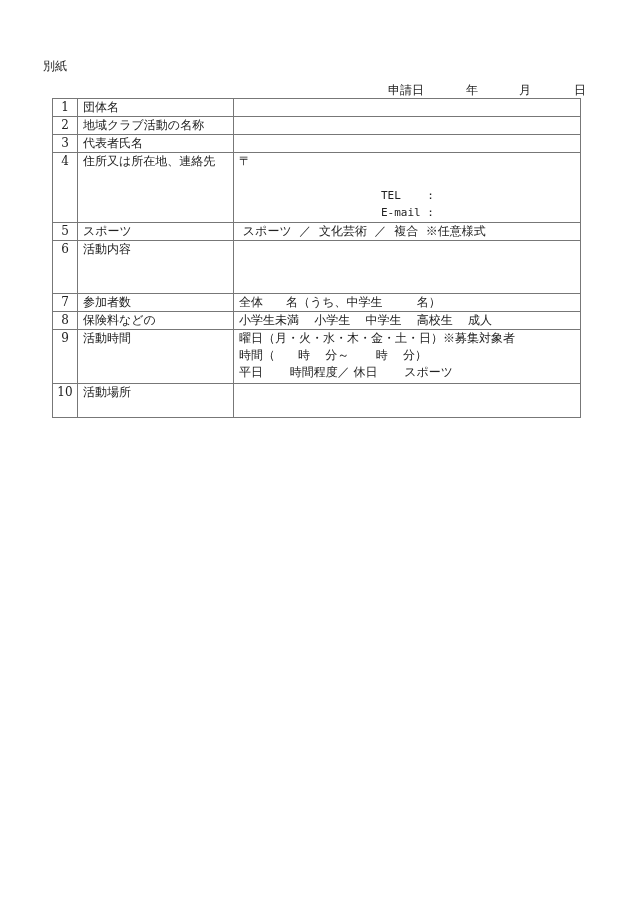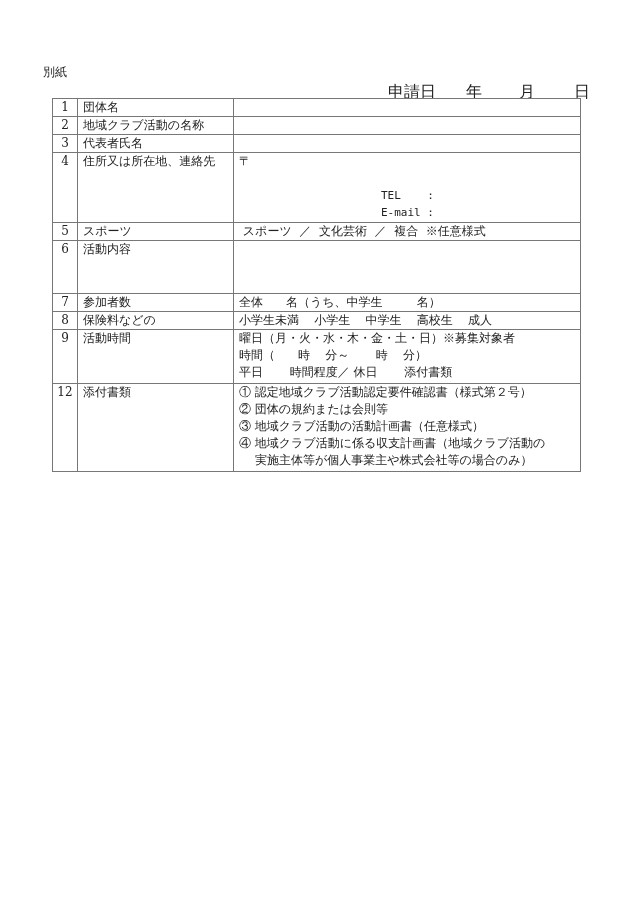--- a/index.html
+++ b/index.html
@@ -1,22 +1,22 @@
 <!DOCTYPE html>
 <html><head>
 <meta charset="utf-8">
 <style>
   html, body { margin: 0; padding: 0; background: #ffffff; }
   body {
     width: 630px; height: 903px; position: relative; overflow: hidden;
     font-family: "DejaVu Serif", "Liberation Serif", serif;
     color: #222222; font-size: 12px;
   }
-  .page-label { position: absolute; left: 43px; top: 64px; font-size: 12px; }
-  .date-line { position: absolute; top: 82px; left: 0; width: 630px; height: 16px; font-size: 16px; }
+  .page-label { position: absolute; left: 43px; top: 58px; font-size: 12px; }
+  .date-line { position: absolute; top: 82px; left: 0; width: 630px; height: 16px; font-size: 12px; }
   .date-line span { position: absolute; }
   table.form {
     position: absolute; left: 52px; top: 98px; width: 528px;
     border-collapse: collapse; table-layout: fixed;
   }
   table.form td {
     border: 1px solid #777777; vertical-align: top; padding: 0 4px 0 5px;
     line-height: 17px; font-size: 12px; white-space: nowrap; overflow: hidden;
   }
   table.form td.num { text-align: center; padding: 0; }
@@ -98,28 +98,22 @@
       <td class="val">
           <span class="line">小学生未満    小学生    中学生    高校生    成人</span>
         </td>
     </tr>
     <tr style="height:54px">
       <td class="num">9</td>
       <td class="label">活動時間</td>
       <td class="val">
         <span class="line">曜日（月・火・水・木・金・土・日）※募集対象者</span>
         <span class="line">時間（      時    分～       時    分）</span>
-        <span class="line">平日       時間程度／ 休日       添付書類</span>
+        <span class="line">平日       時間程度／ 休日       スポーツ</span>
       </td>
     </tr>
-    <tr style="height:88px">
-      <td class="num">12</td>
-      <td class="label">添付書類</td>
-      <td class="val">
-        <span class="line">① 認定地域クラブ活動認定要件確認書（様式第２号）</span>
-        <span class="line">② 団体の規約または会則等</span>
-        <span class="line">③ 地域クラブ活動の活動計画書（任意様式）</span>
-        <span class="line">④ 地域クラブ活動に係る収支計画書（地域クラブ活動の</span>
-        <span class="line indent">実施主体等が個人事業主や株式会社等の場合のみ）</span>
-      </td>
+    <tr style="height:34px">
+      <td class="num">10</td>
+      <td class="label">活動場所</td>
+      <td class="val"></td>
     </tr>
   </tbody>
 </table>
 
 </body></html>

